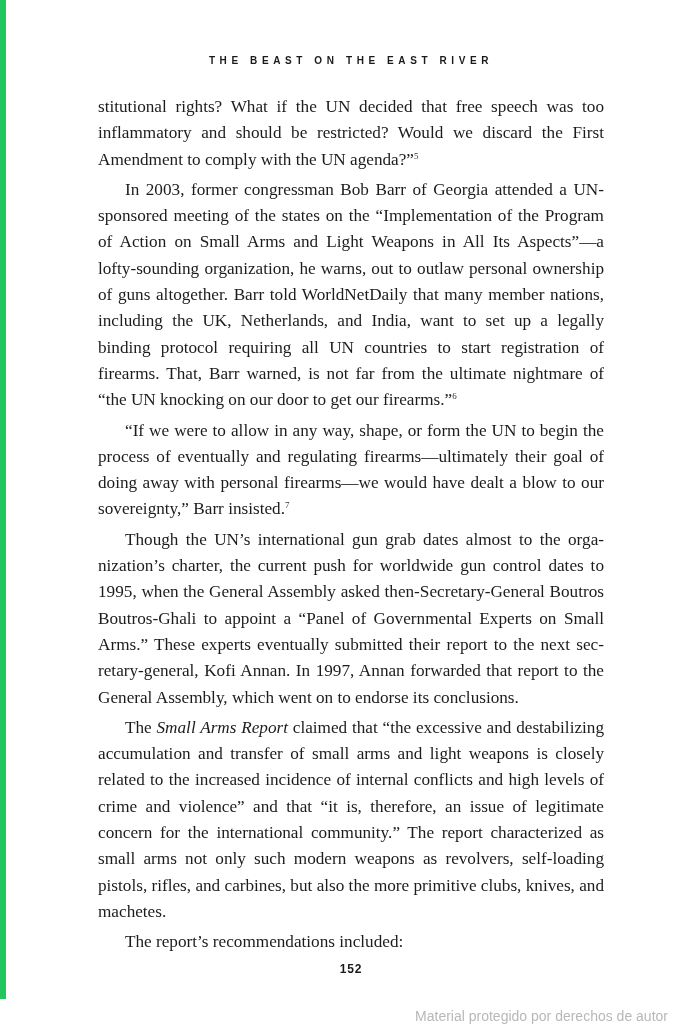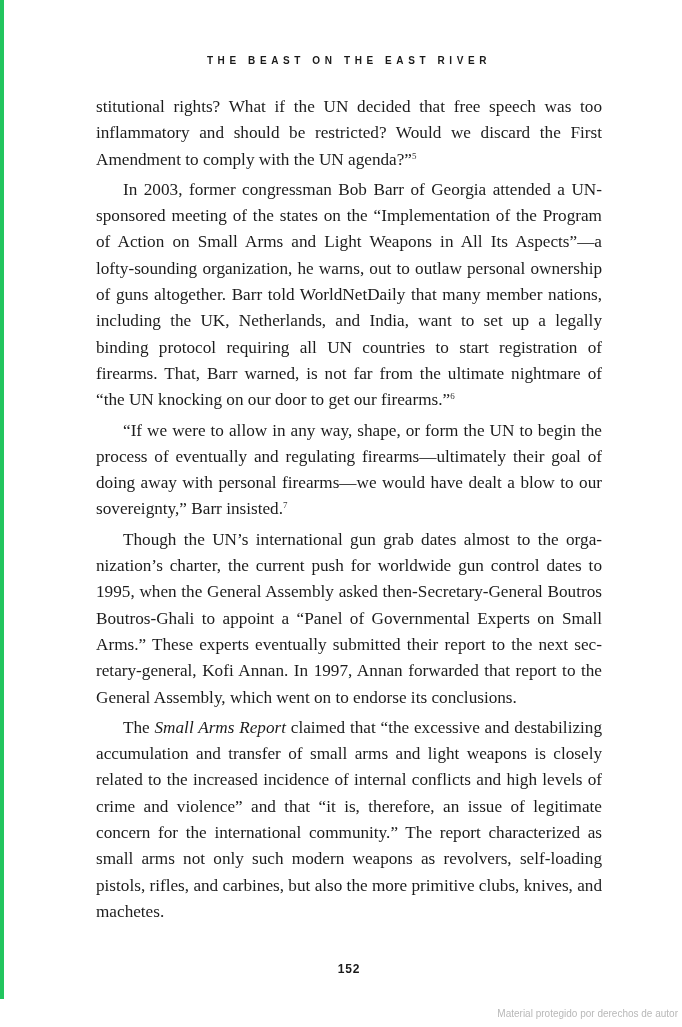--- a/index.html
+++ b/index.html
@@ -13,21 +13,21 @@
     position: relative;
     overflow: hidden;
   }
   .page {
     position: absolute;
     left: 0;
     top: 0;
     width: 682px;
     height: 999px;
     background: #ffffff;
-    border-left: 4px solid #22c55e;
+    border-left: 6px solid #22c55e;
     box-sizing: border-box;
   }
   .running-head {
     position: absolute;
     top: 55px;
     left: 0;
     width: 690px;
     text-align: center;
     font-family: "Liberation Sans", sans-serif;
     font-weight: bold;
@@ -70,35 +70,36 @@
     text-align: center;
     font-family: "Liberation Sans", sans-serif;
     font-weight: bold;
     font-size: 12px;
     letter-spacing: 0.8px;
     color: #1a1a1a;
   }
   .watermark {
     position: absolute;
     top: 1008px;
-    right: 4px;
+    right: 14px;
     font-family: "Liberation Sans", sans-serif;
-    font-size: 10px;
+    font-size: 14px;
     color: #b8b8b8;
   }
 </style>
 </head>
 <body>
 
 <div class="page">
   <div class="running-head">THE BEAST ON THE EAST RIVER</div>
 
   <div class="body-text">
     <p class="first"><span>stitutional rights? What if the UN decided that free speech was too inflammatory and should be restricted? Would we discard the First Amendment to comply with the UN agenda?”</span><sup>5</sup></p>
     <p><span>In 2003, former congressman Bob Barr of Georgia attended a UN-sponsored meeting of the states on the “Implementation of the Program of Action on Small Arms and Light Weapons in All Its Aspects”—a lofty-sounding organization, he warns, out to outlaw personal owner­ship of guns altogether. Barr told WorldNetDaily that many member nations, including the UK, Netherlands, and India, want to set up a legally binding protocol requiring all UN countries to start registration of firearms. That, Barr warned, is not far from the ultimate nightmare of “the UN knocking on our door to get our firearms.”</span><sup>6</sup></p>
     <p><span>“If we were to allow in any way, shape, or form the UN to begin the process of eventually and regulating firearms—ultimately their goal of doing away with personal firearms—we would have dealt a blow to our sovereignty,” Barr insisted.</span><sup>7</sup></p>
     <p><span>Though the UN’s international gun grab dates almost to the orga­nization’s charter, the current push for worldwide gun control dates to 1995, when the General Assembly asked then-Secretary-General Boutros Boutros-Ghali to appoint a “Panel of Governmental Experts on Small Arms.” These experts eventually submitted their report to the next sec­retary-general, Kofi Annan. In 1997, Annan forwarded that report to the General Assembly, which went on to endorse its conclusions.</span></p>
     <p><span>The </span><em>Small Arms Report</em><span> claimed that “the excessive and destabilizing accumulation and transfer of small arms and light weapons is closely related to the increased incidence of internal conflicts and high levels of crime and violence” and that “it is, therefore, an issue of legitimate concern for the international community.” The report characterized as small arms not only such modern weapons as revolvers, self-loading pistols, rifles, and carbines, but also the more primitive clubs, knives, and machetes.</span></p>
+    <p><span>The report’s recommendations included:</span></p>
   </div>
 
   <div class="folio">152</div>
   <div class="watermark">Material protegido por derechos de autor</div>
 </div>
 
 </body></html>

